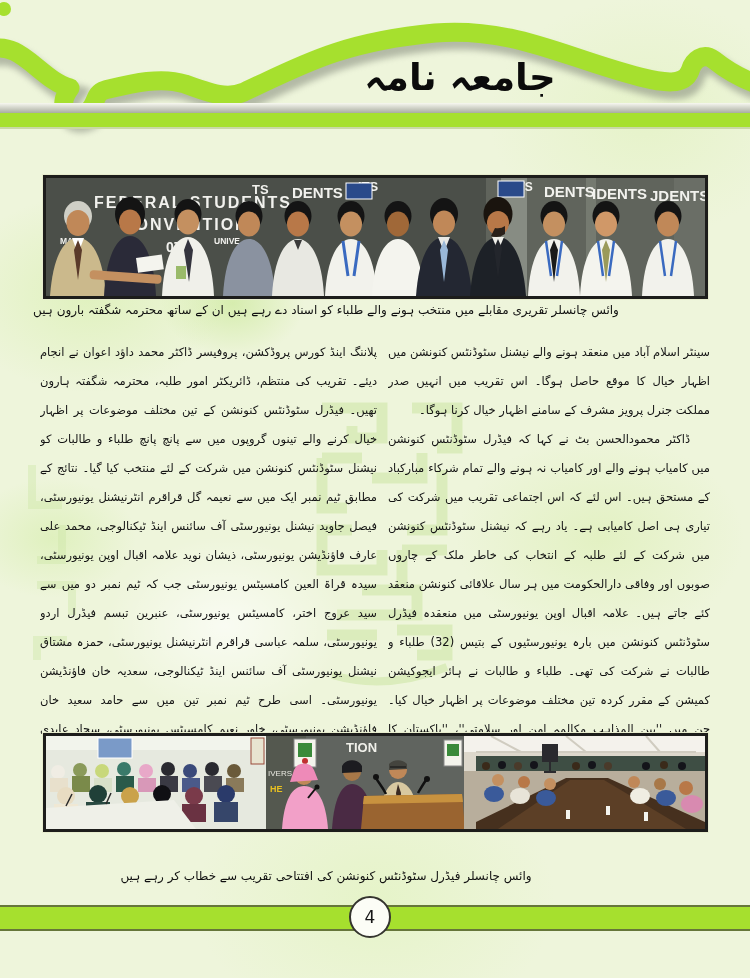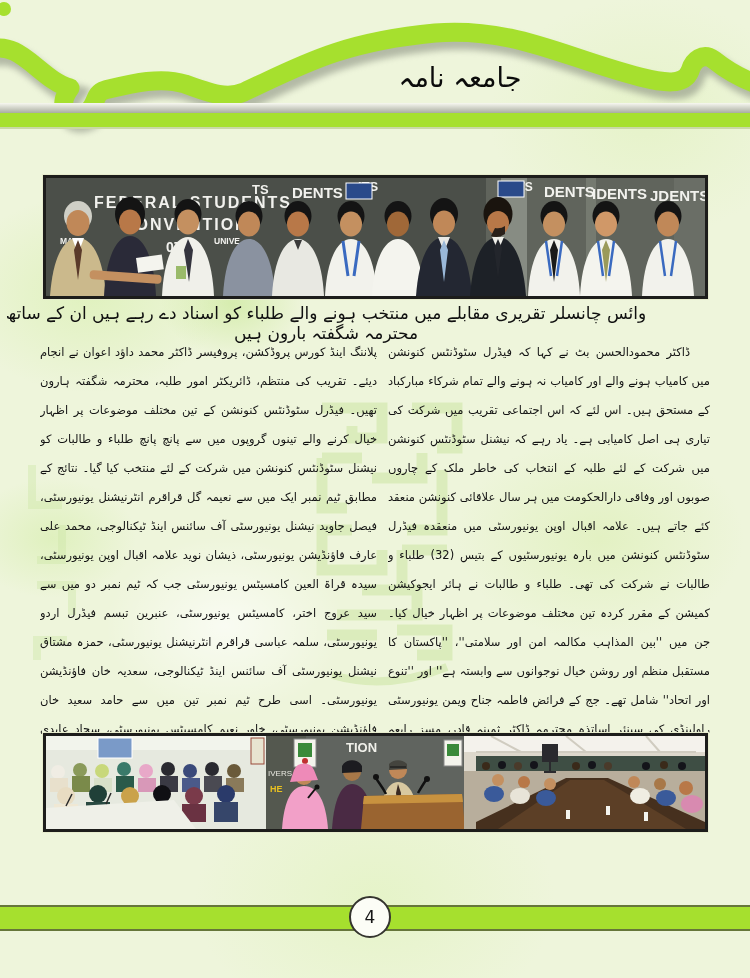--- a/index.html
+++ b/index.html
@@ -14,33 +14,33 @@
       radial-gradient(300px 220px at 50% 92%, rgba(221,242,182,.5), transparent 60%),
       radial-gradient(120px 90px at 31% 31%, rgba(190,228,130,.5), transparent 60%),
       radial-gradient(140px 100px at 7% 55%, rgba(205,235,155,.45), transparent 60%);
     font-family:"DejaVu Sans", sans-serif;
   }
   .abs{position:absolute;}
   
   #wave-svg{left:0;top:0;}
   #masthead{
     left:360px;top:50px;width:200px;height:56px;text-align:center;
-    font-size:27px;font-weight:normal;color:#0b0b0b;direction:rtl;line-height:56px;
+    font-size:37px;font-weight:bold;color:#0b0b0b;direction:rtl;line-height:56px;
   }
   #silver-rule{left:0;top:103px;width:750px;height:10px;
     background:linear-gradient(#f7f8f0,#a9ada0);}
   #green-rule{left:0;top:113px;width:750px;height:14px;background:#a6e02e;
     border-bottom:2px solid #c9d8a6;}
   
   .photo-frame{border:3px solid #1d1d1b;box-shadow:0 0 0 1px #e7eccd;background:#555;}
   #top-photo{left:43px;top:175px;width:659px;height:118px;}
   #bottom-photo{left:43px;top:733px;width:659px;height:93px;}
   .caption{
     left:0;width:652px;text-align:center;direction:rtl;color:#101010;
-    font-size:17px;letter-spacing:0;
+    font-size:12px;letter-spacing:0;
   }
   #caption-top{top:303px;}
   #caption-bottom{top:869px;}
   
   .col{
     top:338px;height:414px;overflow:hidden;direction:rtl;text-align:justify;
     font-size:11.5px;line-height:29px;color:#141414;
   }
   .col p{margin:0;}
   .col p.indent{text-indent:20px;}
@@ -210,20 +210,21 @@
     </g>
     <path d="M80,285 q55,16 115,-8" stroke="#c9e49e" stroke-width="8" fill="none"></path>
   </svg>
   <svg id="watermark2" class="abs" width="60" height="210" viewBox="0 0 60 210">
     <g fill="none" stroke="#cde7a6" stroke-width="8">
       <path d="M10,10 v40 h30 M40,70 v35 h-25 M15,130 h35 v30 M45,185 h-30 v20"></path>
     </g>
   </svg>
 
   <div id="col-right" class="abs col">
+    <p>سینٹر اسلام آباد میں منعقد ہونے والے نیشنل سٹوڈنٹس کنونشن میں اظہار خیال کا موقع حاصل ہوگا۔ اس تقریب میں انہیں صدر مملکت جنرل پرویز مشرف کے سامنے اظہار خیال کرنا ہوگا۔</p>
     <p class="indent">ڈاکٹر محمودالحسن بٹ نے کہا کہ فیڈرل سٹوڈنٹس کنونشن میں کامیاب ہونے والے اور کامیاب نہ ہونے والے تمام شرکاء مبارکباد کے مستحق ہیں۔ اس لئے کہ اس اجتماعی تقریب میں شرکت کی تیاری ہی اصل کامیابی ہے۔ یاد رہے کہ نیشنل سٹوڈنٹس کنونشن میں شرکت کے لئے طلبہ کے انتخاب کی خاطر ملک کے چاروں صوبوں اور وفاقی دارالحکومت میں ہر سال علاقائی کنونشن منعقد کئے جاتے ہیں۔ علامہ اقبال اوپن یونیورسٹی میں منعقدہ فیڈرل سٹوڈنٹس کنونشن میں بارہ یونیورسٹیوں کے بتیس (32) طلباء و طالبات نے شرکت کی تھی۔ طلباء و طالبات نے ہائر ایجوکیشن کمیشن کے مقرر کردہ تین مختلف موضوعات پر اظہار خیال کیا۔ جن میں ''بین المذاہب مکالمہ امن اور سلامتی''، ''پاکستان کا مستقبل منظم اور روشن خیال نوجوانوں سے وابستہ ہے'' اور ''تنوع اور اتحاد'' شامل تھے۔ جج کے فرائض فاطمہ جناح ویمن یونیورسٹی راولپنڈی کی سینئر اساتذہ محترمہ ڈاکٹر ثمینہ قادر، مسز رابعہ اختر اور علامہ اقبال اوپن یونیورسٹی کے ڈائریکٹر اکیڈمک</p>
   </div>
   <div id="col-left" class="abs col">
     <p>پلاننگ اینڈ کورس پروڈکشن، پروفیسر ڈاکٹر محمد داؤد اعوان نے انجام دیئے۔ تقریب کی منتظم، ڈائریکٹر امور طلبہ، محترمہ شگفتہ ہارون تھیں۔ فیڈرل سٹوڈنٹس کنونشن کے تین مختلف موضوعات پر اظہار خیال کرنے والے تینوں گروپوں میں سے پانچ پانچ طلباء و طالبات کو نیشنل سٹوڈنٹس کنونشن میں شرکت کے لئے منتخب کیا گیا۔ نتائج کے مطابق ٹیم نمبر ایک میں سے نعیمہ گل قراقرم انٹرنیشنل یونیورسٹی، فیصل جاوید نیشنل یونیورسٹی آف سائنس اینڈ ٹیکنالوجی، محمد علی عارف فاؤنڈیشن یونیورسٹی، ذیشان نوید علامہ اقبال اوپن یونیورسٹی، سیدہ قراۃ العین کامسیٹس یونیورسٹی جب کہ ٹیم نمبر دو میں سے سید عروج اختر، کامسیٹس یونیورسٹی، عنبرین تبسم فیڈرل اردو یونیورسٹی، سلمہ عباسی قراقرم انٹرنیشنل یونیورسٹی، حمزہ مشتاق نیشنل یونیورسٹی آف سائنس اینڈ ٹیکنالوجی، سعدیہ خان فاؤنڈیشن یونیورسٹی۔ اسی طرح ٹیم نمبر تین میں سے حامد سعید خان فاؤنڈیشن یونیورسٹی، خاور نعیم کامسیٹس یونیورسٹی، سجاد عابدی نیشنل یونیورسٹی آف سائنس اینڈ ٹیکنالوجی، غلام عباس کھرل رفاہ انٹرنیشنل یونیورسٹی، حمزہ مشتاق میاں نیشنل یونیورسٹی آف سائنس و ٹیکنالوجی، محمد عمران جاوید فیڈرل اردو یونیورسٹی بالترتیب اول، دوم، سوم، چہارم اور پنجم قرار پائے۔ تقریب کے اختتام پر ہر گروپ سے پہلی پانچ یونیورسٹیوں کے حقدار قرار پانے والے طلباء و طالبات</p>
   </div>
 
   <div id="bottom-photo" class="abs photo-frame">
     <svg width="659" height="93" viewBox="0 0 659 93">
 
       <rect width="220" height="93" fill="#e6e9df"></rect>
@@ -338,17 +339,18 @@
           <ellipse cx="646" cy="68" rx="11" ry="9" fill="#d88ab0"></ellipse>
       </g>
       <g fill="#f4f4ee">
           <rect x="560" y="70" width="4" height="9"></rect>
           <rect x="598" y="76" width="4" height="9"></rect>
           <rect x="520" y="74" width="4" height="9"></rect>
         </g>
     </svg>
   </div>
 
+  <div id="caption-bottom" class="abs caption">وائس چانسلر فیڈرل سٹوڈنٹس کنونشن کی افتتاحی تقریب سے خطاب کر رہے ہیں</div>
 
   <div id="footer-bar" class="abs"></div>
   <div id="page-badge" class="abs">4</div>
 
 </div>
 
 </body></html>

